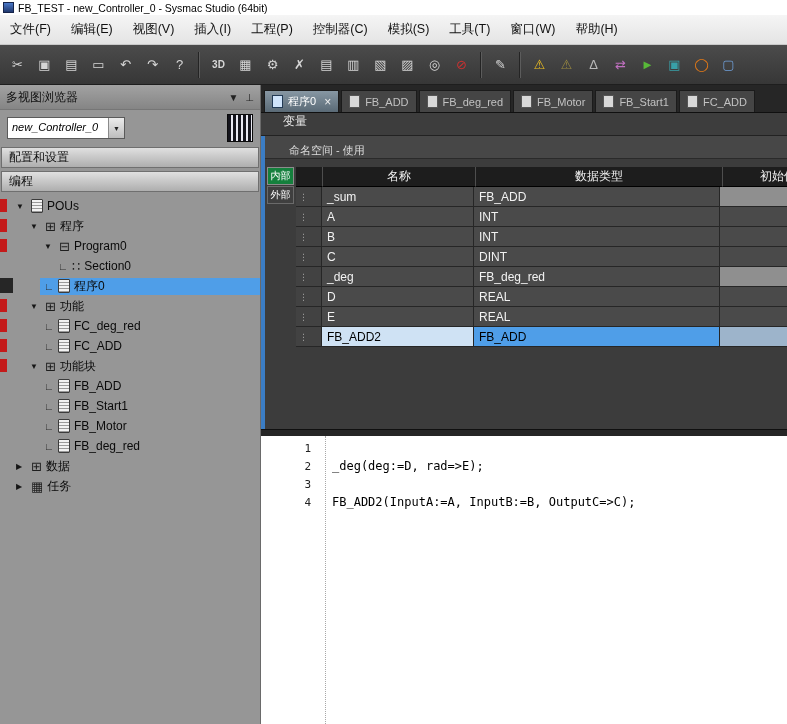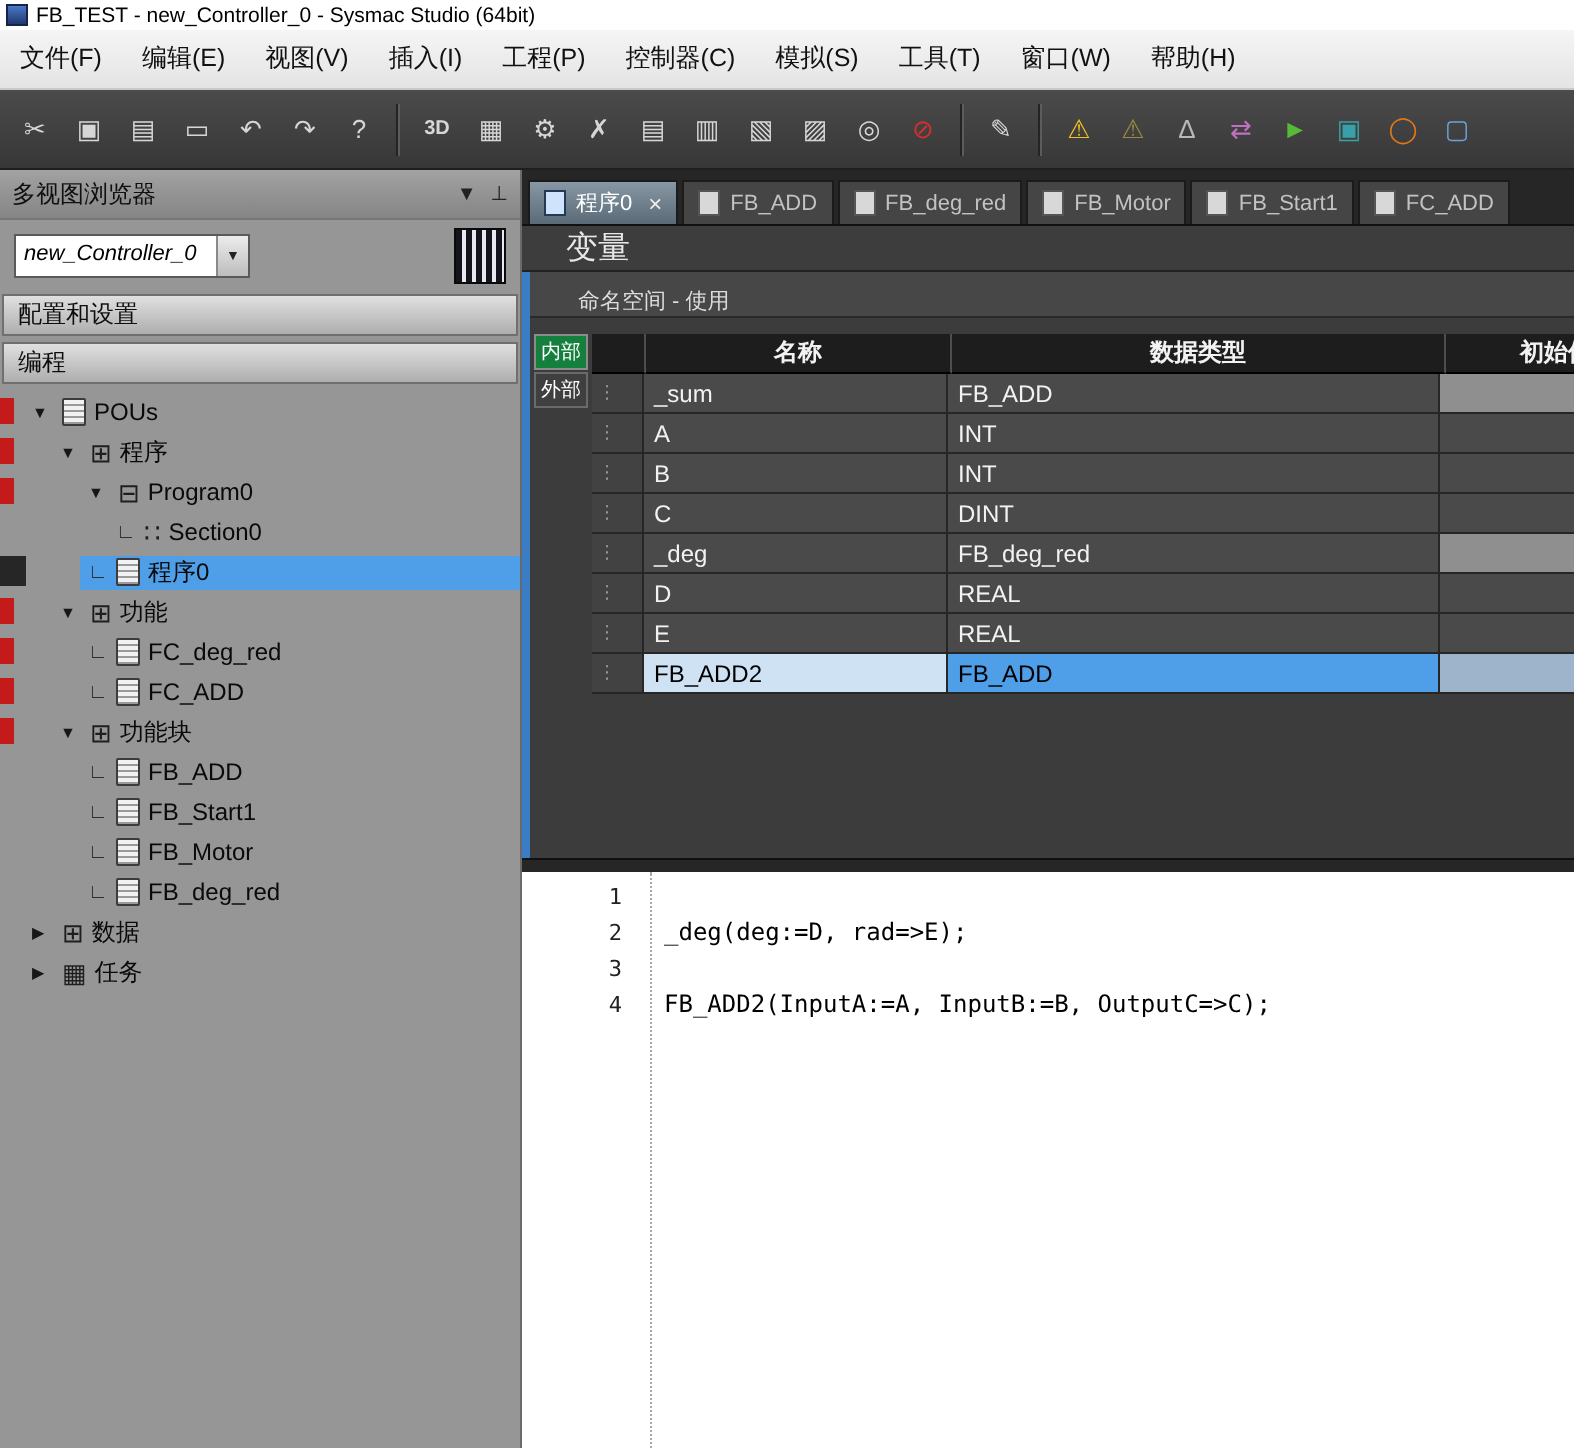--- a/index.html
+++ b/index.html
@@ -65,33 +65,33 @@
   .tabbar{height:27px;flex:0 0 auto;background:#262626;border-bottom:1px solid #101010;
           display:flex;align-items:flex-end;padding:0 0 0 3px;gap:2px;overflow:hidden;}
   .tab{height:21px;display:flex;align-items:center;gap:5px;padding:0 7px;background:#454545;color:#c2c2c2;
        font-size:11px;border:1px solid #1b1b1b;border-bottom:none;white-space:nowrap;flex:0 0 auto;}
   .tab.active{background:linear-gradient(#8797a3,#5a6a76);color:#fff;}
   .i-tabpage{width:9px;height:11px;background:#d8d8d8;border:1px solid #555;flex:0 0 auto;}
   .tab.active .i-tabpage{background:#cfe4fb;border-color:#223a55;}
   .tab-close{font-size:12px;color:#efefef;margin-left:3px;}
 
   .varheader{height:22px;flex:0 0 auto;background:#3d3d3d;border-bottom:1px solid #222;
-             display:flex;align-items:flex-end;padding-left:22px;font-size:16px;color:#e8e8e8;}
+             display:flex;align-items:flex-start;padding-left:22px;font-size:12px;color:#e8e8e8;}
   .varwrap{flex:0 0 auto;display:flex;flex-direction:column;border-left:4px solid #3b7dc4;}
   .nsbar{height:22px;flex:0 0 auto;background:#474747;border-bottom:1px solid #2a2a2a;
          display:flex;align-items:flex-end;padding-left:24px;font-size:11px;color:#dcdcdc;}
   .vararea{height:262px;background:#3c3c3c;display:flex;padding-top:8px;overflow:hidden;}
   .sidetabs{width:27px;flex:0 0 auto;display:flex;flex-direction:column;gap:1px;padding-left:2px;}
   .sidetab{height:16px;background:#15803d;border:1px solid #8c8c8c;color:#fff;font-size:10px;
            display:flex;align-items:center;justify-content:center;white-space:nowrap;overflow:hidden;}
   .sidetab.inactive{background:#3f3f3f;border-color:#6a6a6a;}
   .vtable{flex:1;min-width:0;margin-left:2px;display:flex;flex-direction:column;overflow:hidden;}
   .vhead{display:flex;height:20px;flex:0 0 auto;}
   .vhcell{background:#1d1d1d;color:#f2f2f2;font-size:12px;display:flex;align-items:center;justify-content:center;
-          border-right:1px solid #4e4e4e;border-bottom:1px solid #000;flex:0 0 auto;font-weight:bold;}
+          border-right:1px solid #4e4e4e;border-bottom:1px solid #000;flex:0 0 auto;}
   .w-grip{width:26px;} .w-name{width:152px;} .w-type{width:246px;} .w-init{width:110px;}
   .vrow{display:flex;height:20px;flex:0 0 auto;}
   .vcell{background:#4a4a4a;border-right:1px solid #262626;border-bottom:1px solid #262626;color:#f2f2f2;
          font-size:12px;display:flex;align-items:center;padding:0 5px;white-space:nowrap;overflow:hidden;
          box-sizing:border-box;flex:0 0 auto;}
   .vcell.grip{width:26px;padding:0 3px;color:#9c9c9c;font-size:9px;background:#424242;}
   .vcell.name{width:152px;} .vcell.type{width:246px;} .vcell.init{width:110px;}
   .vcell.init-disabled{background:#8f8f8f;}
   .vrow.selected .name{background:#cfe2f4;color:#000;}
   .vrow.selected .type{background:#4f9ee8;color:#000;}

